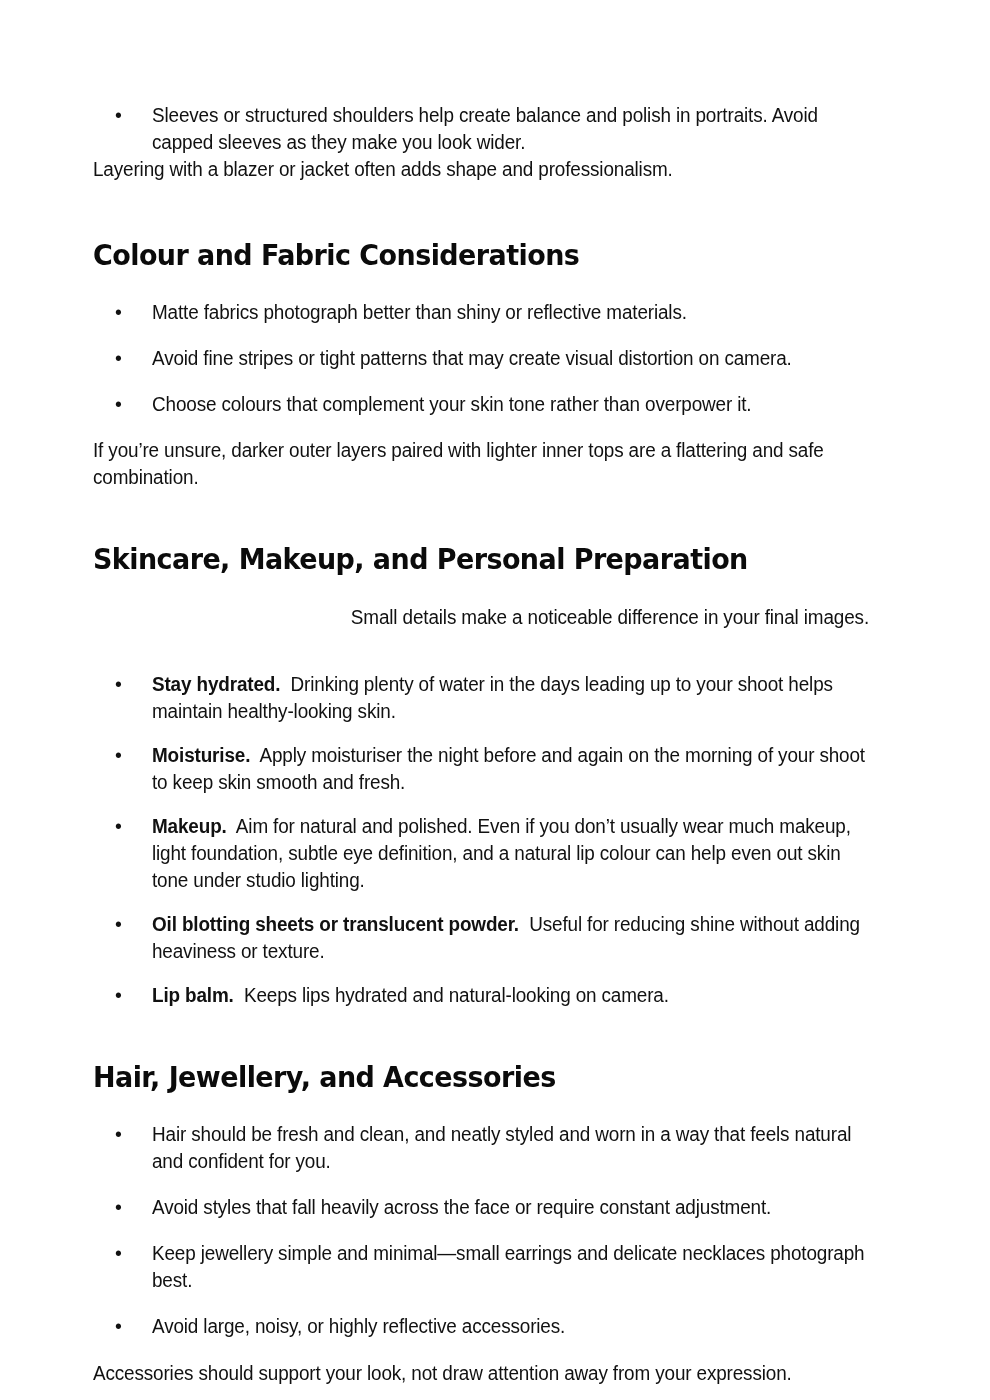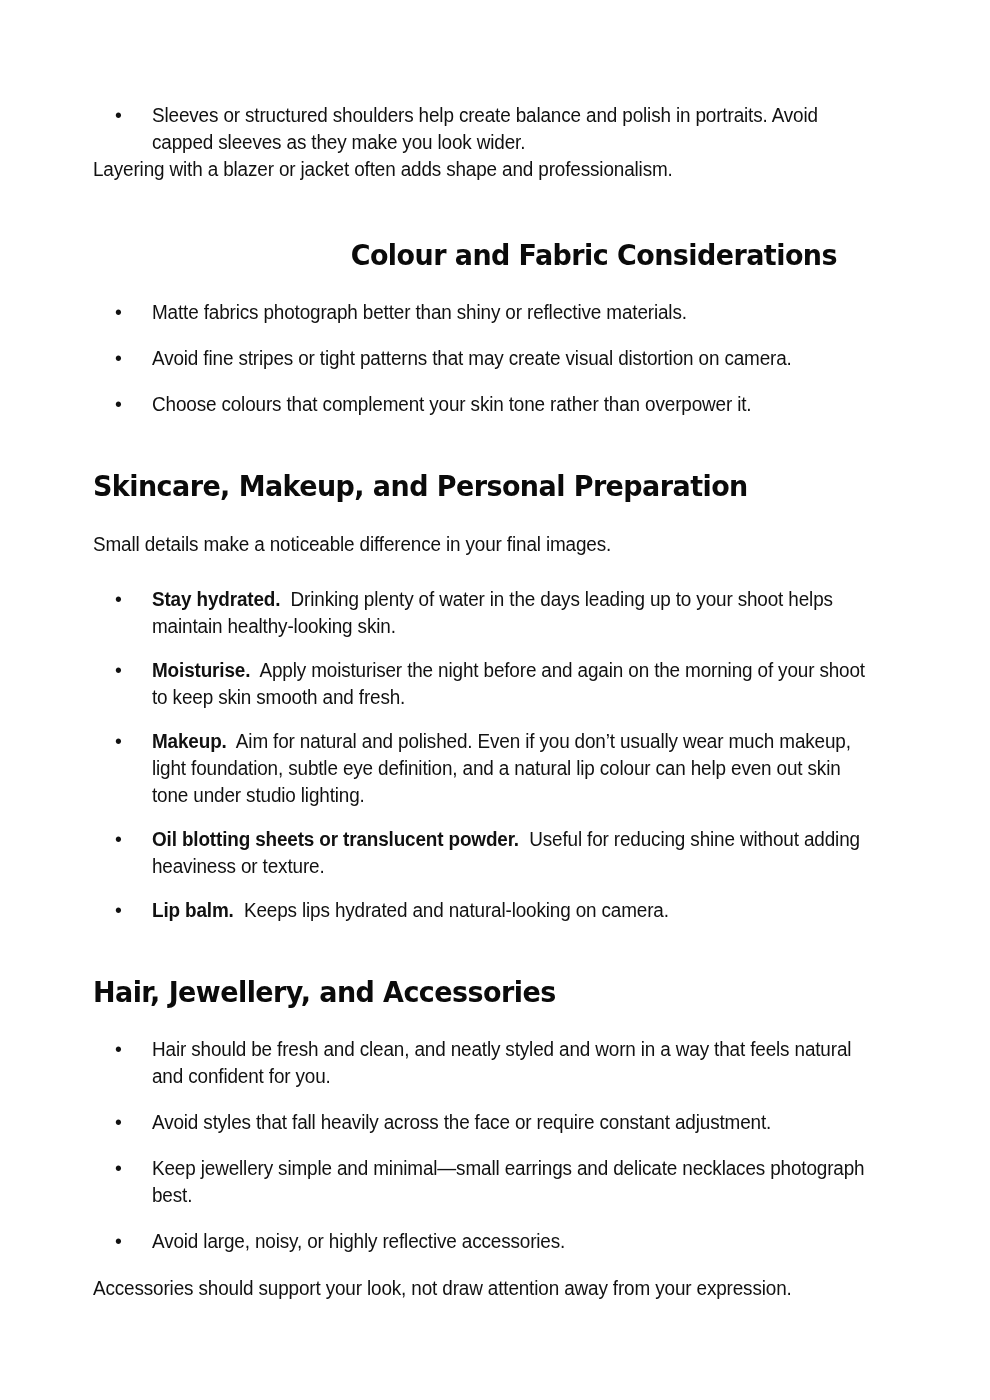--- a/index.html
+++ b/index.html
@@ -41,37 +41,36 @@
     transform: scaleX(0.93);
     transform-origin: left center;
   }
 
   .heading-block {
     margin-top: 52px;
     margin-bottom: 28px;
   }
   .heading-block.first-heading {
     margin-top: 56px;
-    text-align: right;
   }
 
   
   p.para {
     font-size: 19.5px;
     line-height: 27px;
     margin: 0;
     padding: 0;
     color: #111111;
     letter-spacing: -0.15px;
     transform: scaleX(0.97);
     transform-origin: left center;
   }
   .para-block { margin-top: 0; }
   .para-block.tight { margin-top: 20px; }
-  .para-block.after-heading { margin-top: 0; margin-bottom: 28px; }
+  .para-block.after-heading { margin-top: 0; margin-bottom: 40px; text-align: right; }
 
   
   ul.bullets {
     list-style: none;
     margin: 0;
     padding: 0;
   }
   ul.bullets li {
     position: relative;
     padding-left: 59px;
@@ -137,20 +136,23 @@
           <span class="bullet-dot">•</span>
           <span class="li-text">Avoid fine stripes or tight patterns that may create visual distortion on camera.</span>
         </li>
         <li>
           <span class="bullet-dot">•</span>
           <span class="li-text">Choose colours that complement your skin tone rather than overpower it.</span>
         </li>
       </ul>
     </div>
 
+    <div class="para-block">
+      <p class="para">If you’re unsure, darker outer layers paired with lighter inner tops are a flattering and safe combination.</p>
+    </div>
 
     <div class="heading-block">
       <h2 class="section-heading">Skincare, Makeup, and Personal Preparation</h2>
     </div>
 
     <div class="para-block after-heading">
       <p class="para">Small details make a noticeable difference in your final images.</p>
     </div>
 
     <div class="list-block tight-list">

